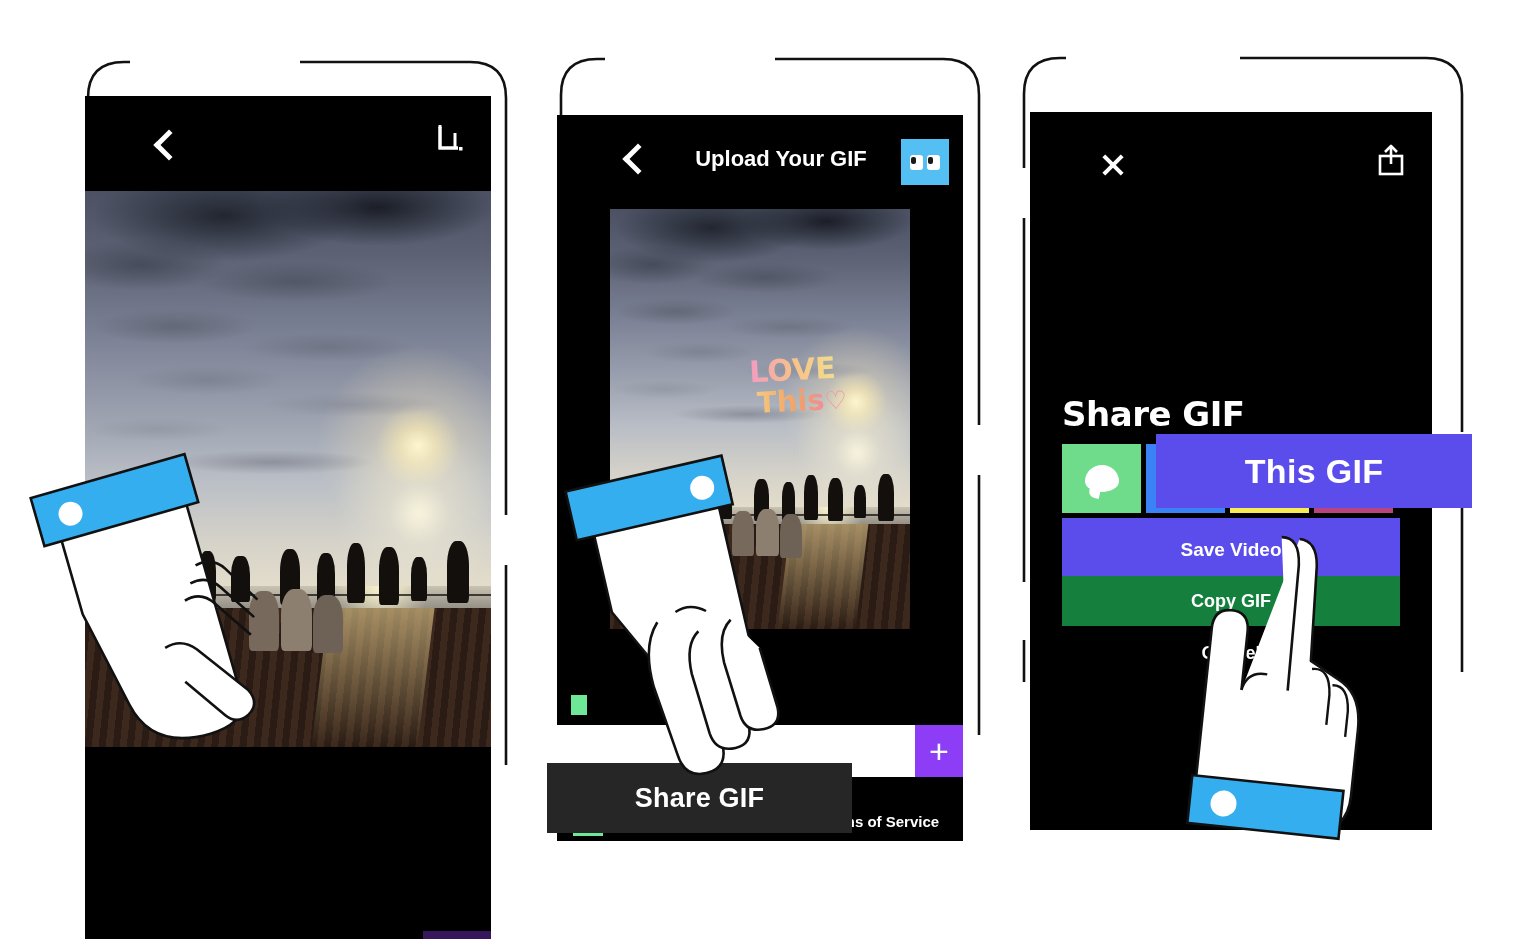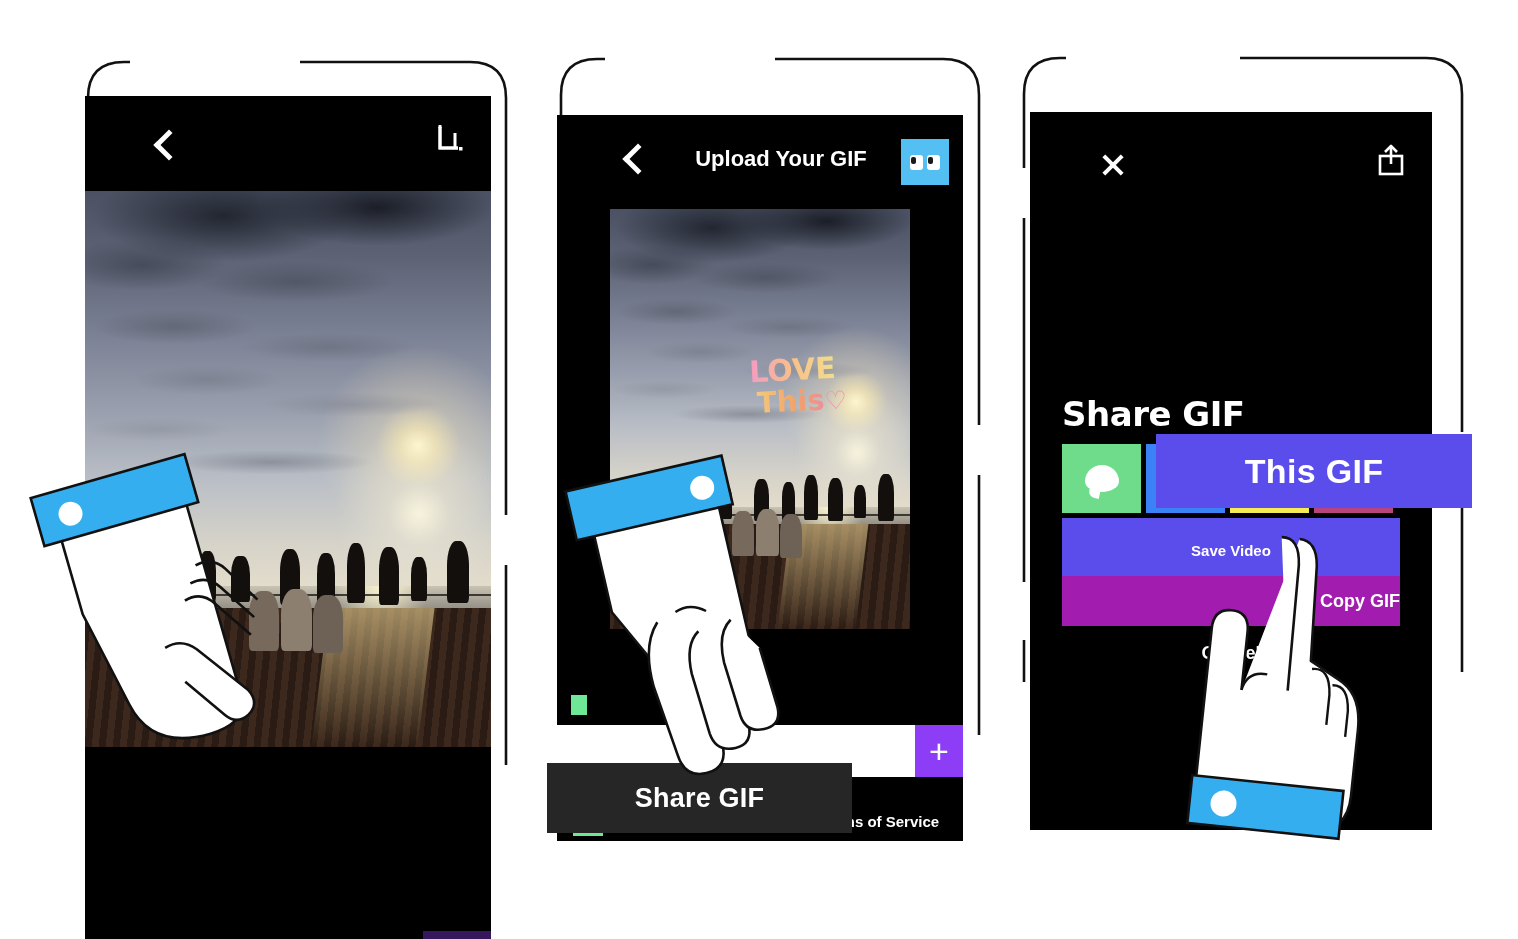--- a/index.html
+++ b/index.html
@@ -130,21 +130,21 @@
                  font-family:"DejaVu Sans", sans-serif; letter-spacing:-.5px;}
   .social-row { position:absolute; display:flex; gap:5px; }
   .social { width:79px; height:69px; display:flex; align-items:center; justify-content:center; }
   .s-messages{ background:#6FDC8C; }
   .s-messenger{ background:#3B82F6; }
   .s-snap{ background:#F7EC55; }
   .s-insta{ background:#B8447E; }
   .btn-row { position:absolute; display:flex; align-items:center; justify-content:center;
              color:#fff; font-weight:bold; }
   .b-save-video{ background:#5B4DEB; }
-  .b-copy{ background:#a21caf;justify-content:flex-end; }
+  .b-copy{ background:#15803d; }
   .b-cancel{ background:transparent; }
 
   .bubble-ico { width:34px; height:27px; background:#fff; border-radius:50% 50% 50% 50%/60% 60% 40% 40%; position:relative; }
   .bubble-ico:after{ content:""; position:absolute; left:4px; bottom:-6px; width:11px; height:11px;
                      background:#fff; border-radius:0 0 0 60%; transform: rotate(12deg); }
 </style>
 </head>
 <body>
 
 <div class="stage">
@@ -391,21 +391,21 @@
         <div class="social s-insta">
           <svg width="36" height="36" viewBox="0 0 36 36">
             <rect x="4" y="4" width="28" height="28" rx="9" fill="#ffffff"></rect>
             <circle cx="18" cy="19" r="7" fill="#B8447E"></circle>
             <circle cx="18" cy="19" r="4" fill="#ffffff"></circle>
             <circle cx="26.5" cy="10.5" r="2.4" fill="#B8447E"></circle>
           </svg>
         </div>
       </div>
 
-      <div class="btn-row b-save-video" style="left:32px; top:406px; width:338px; height:64px; font-size:15px;">
+      <div class="btn-row b-save-video" style="left:32px; top:406px; width:338px; height:64px; font-size:19px;">
         <span>Save Video</span>
       </div>
 
       <div class="btn-row b-copy" style="left:32px; top:464px; width:338px; height:50px; font-size:18px;">
         <span>Copy GIF</span>
       </div>
 
       <div class="btn-row b-cancel" style="left:32px; top:518px; width:338px; height:46px; font-size:18px;">
         <span>Cancel</span>
       </div>

